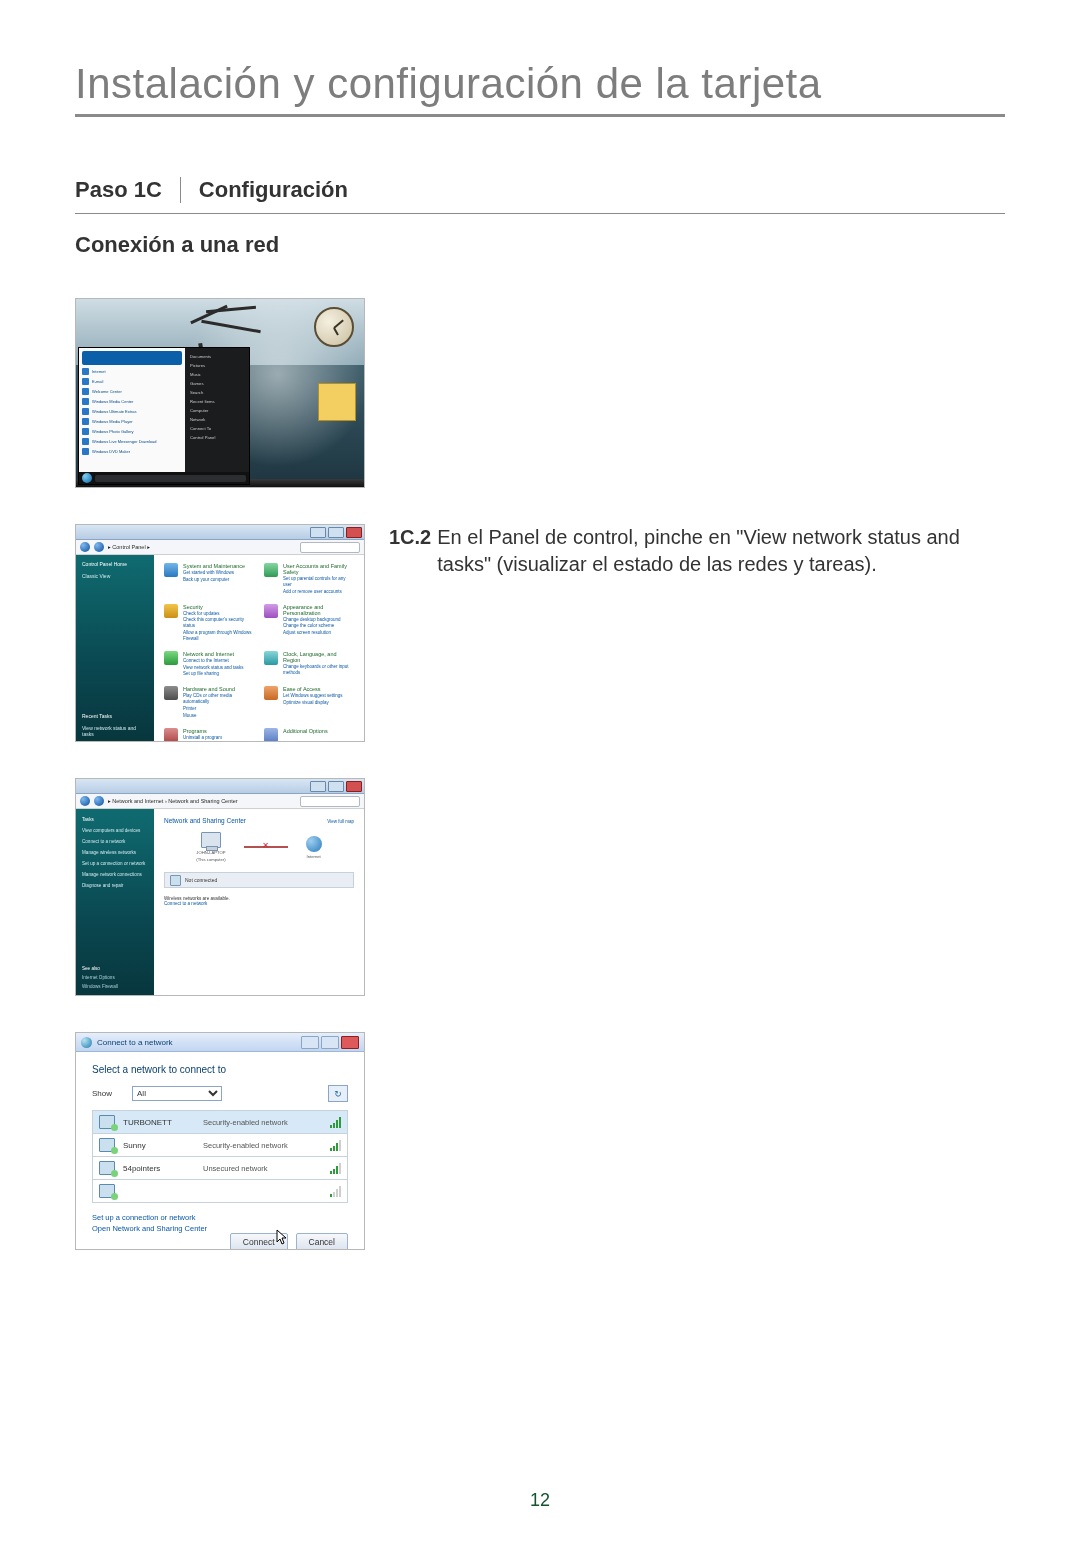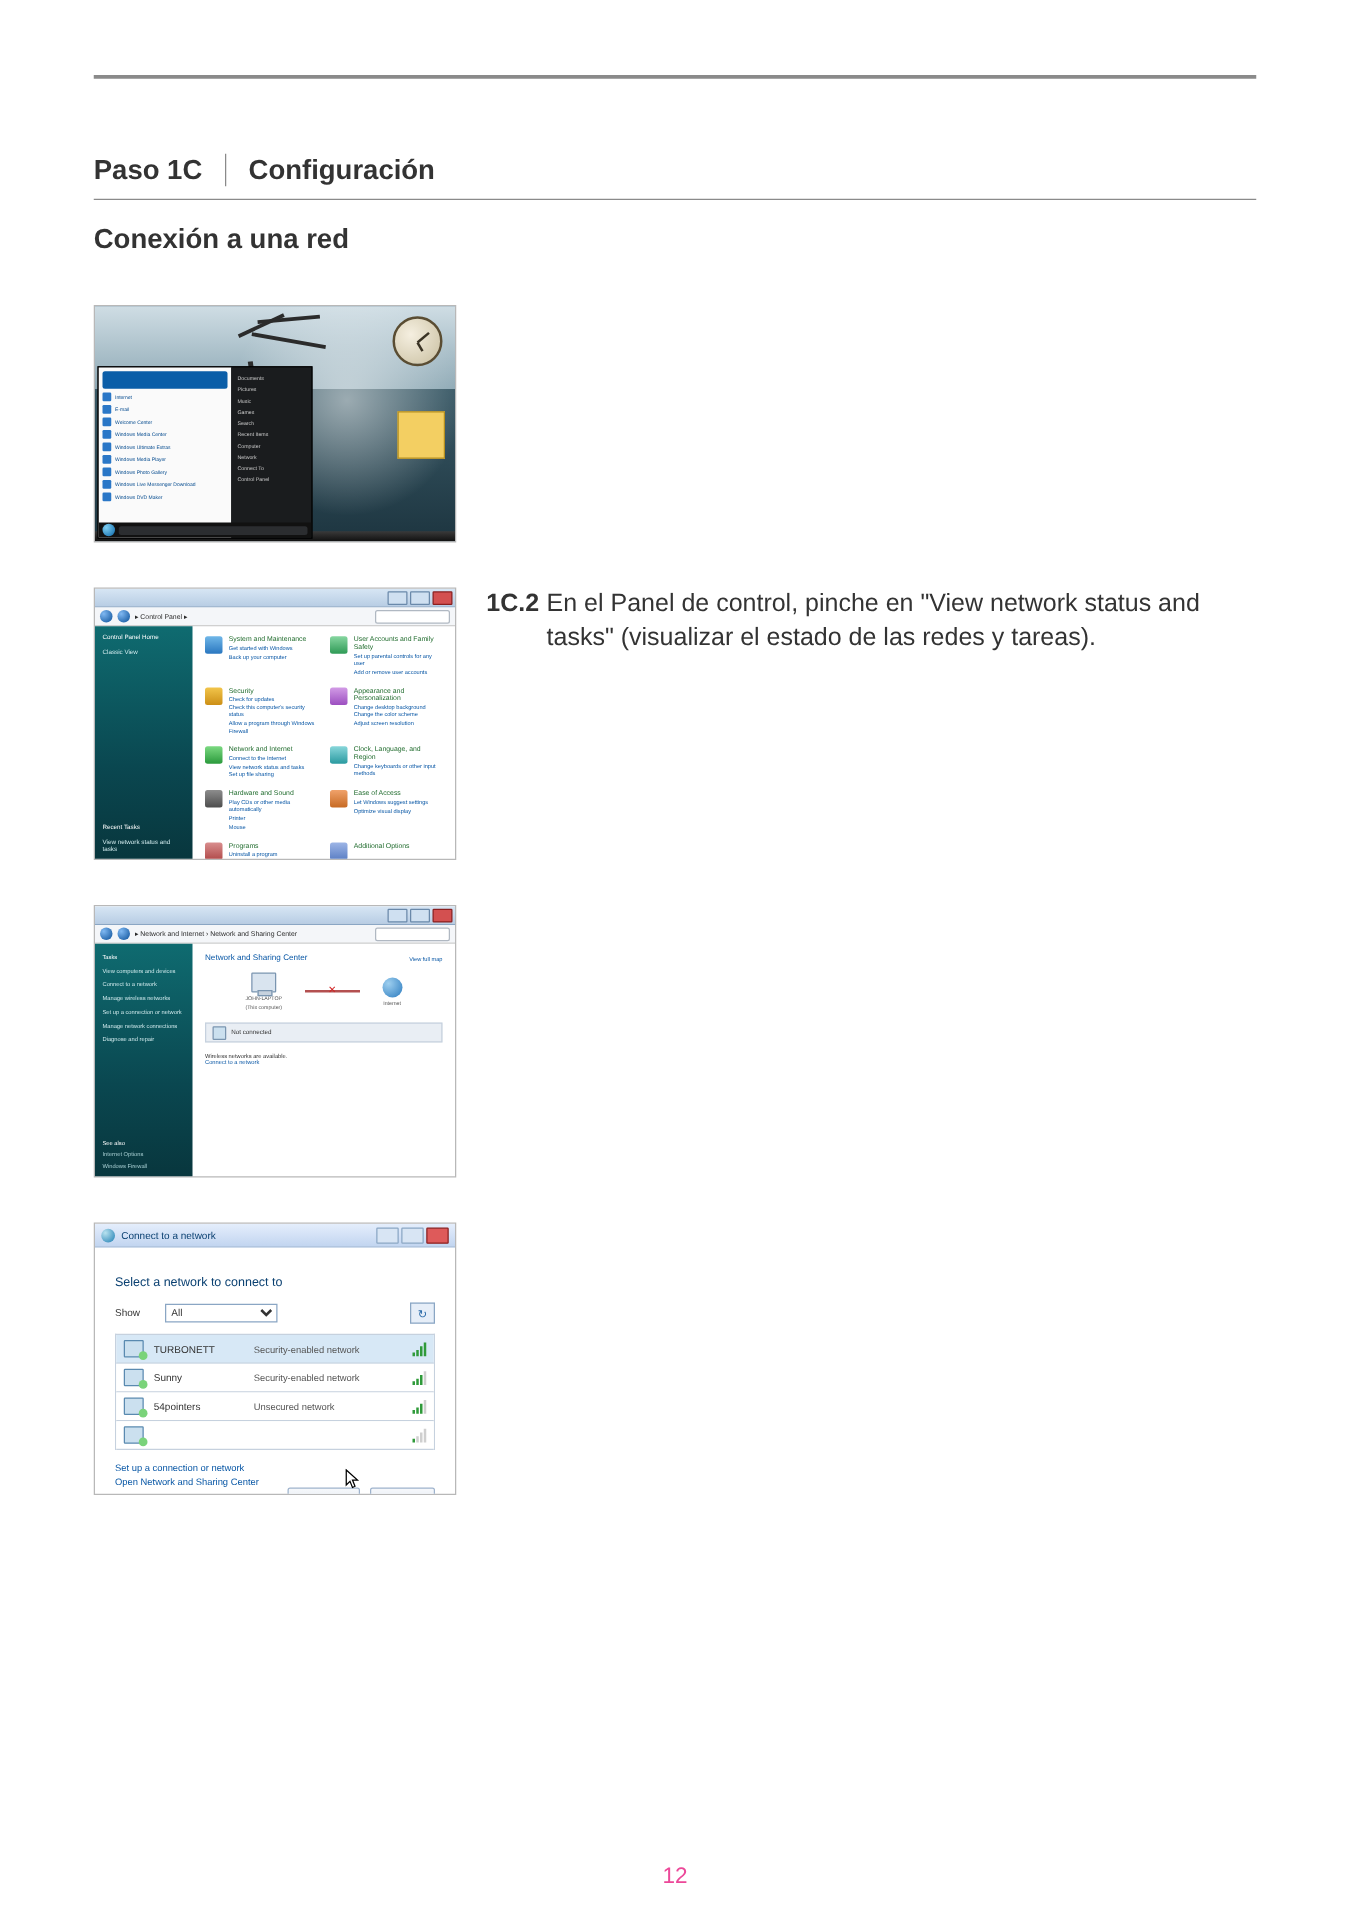--- a/index.html
+++ b/index.html
@@ -80,21 +80,21 @@
     font-weight: bold;
     white-space: nowrap;
   }
   .pagenum {
     position: absolute;
     bottom: 30px;
     left: 0;
     right: 0;
     text-align: center;
     font-size: 18px;
-    color: #ec4899;
+    color: #14532d;
   }
 
   
   .shot-desktop {
     height: 190px;
     position: relative;
     background: linear-gradient(#6c8fa6, #2f4a59);
     overflow: hidden;
   }
   .shot-desktop .wallpaper {
@@ -258,21 +258,21 @@
   }
   .shot-conn .winbar2 {
     height:18px; background:linear-gradient(#e5eefc,#c2d5f0);
     border-bottom:1px solid #9db7d8; display:flex; align-items:center; gap:5px; padding:0 5px;
   }
   .shot-conn .winbar2 .orb { width:11px; height:11px; border-radius:50%; background:radial-gradient(circle at 30% 30%, #b8e2ef, #1d7db2);}
   .shot-conn .winbar2 .ttl { font-size:8px; color:#0a4071;}
   .shot-conn .winbar2 .wbtns { margin-left:auto; display:flex; gap:2px;}
   .shot-conn .winbar2 .b { width:16px; height:11px; background:#d8e5f4; border:1px solid #8aa6c4; border-radius:1px;}
   .shot-conn .winbar2 .b.cl { background:#de5a5a; border-color:#8a1f1f;}
-  .shot-conn .inner { padding:12px 16px 10px; height:calc(100% - 18px); box-sizing:border-box; display:flex; flex-direction:column;margin-top:11px;}
+  .shot-conn .inner { padding:12px 16px 10px; height:calc(100% - 18px); box-sizing:border-box; display:flex; flex-direction:column;}
   .shot-conn .prompt { color:#0a4071; font-size:10px; margin-bottom:10px;}
   .shot-conn .showrow { display:flex; align-items:center; gap:20px; font-size:8px; margin-bottom:8px;}
   .shot-conn .showrow select {
     font-size:8px; height:15px; width:90px; border:1px solid #8aa6c4; background:#fff; color:#333;
   }
   .shot-conn .showrow .ref {
     margin-left:auto; width:18px; height:15px; border:1px solid #8aa6c4; background:#e6eef8; display:flex; align-items:center; justify-content:center; font-size:9px; color:#2a6aa8;
   }
   .netlist { border:1px solid #c6d1de; border-bottom:none;}
   .netitem {
@@ -301,20 +301,21 @@
   .cursor {
     position:absolute; width:10px; height:14px;
   }
   .cursor svg { display:block;}
 </style>
 </head>
 <body>
 
 <div class="page">
 
+  <h1 class="title">Instalación y configuración de la tarjeta</h1>
   <hr class="rule-thick">
 
   <div class="step-row">
     <span>Paso 1C</span>
     <span class="step-divider"></span>
     <span>Configuración</span>
   </div>
   <hr class="rule-thin">
 
   <div class="subtitle">Conexión a una red</div>

